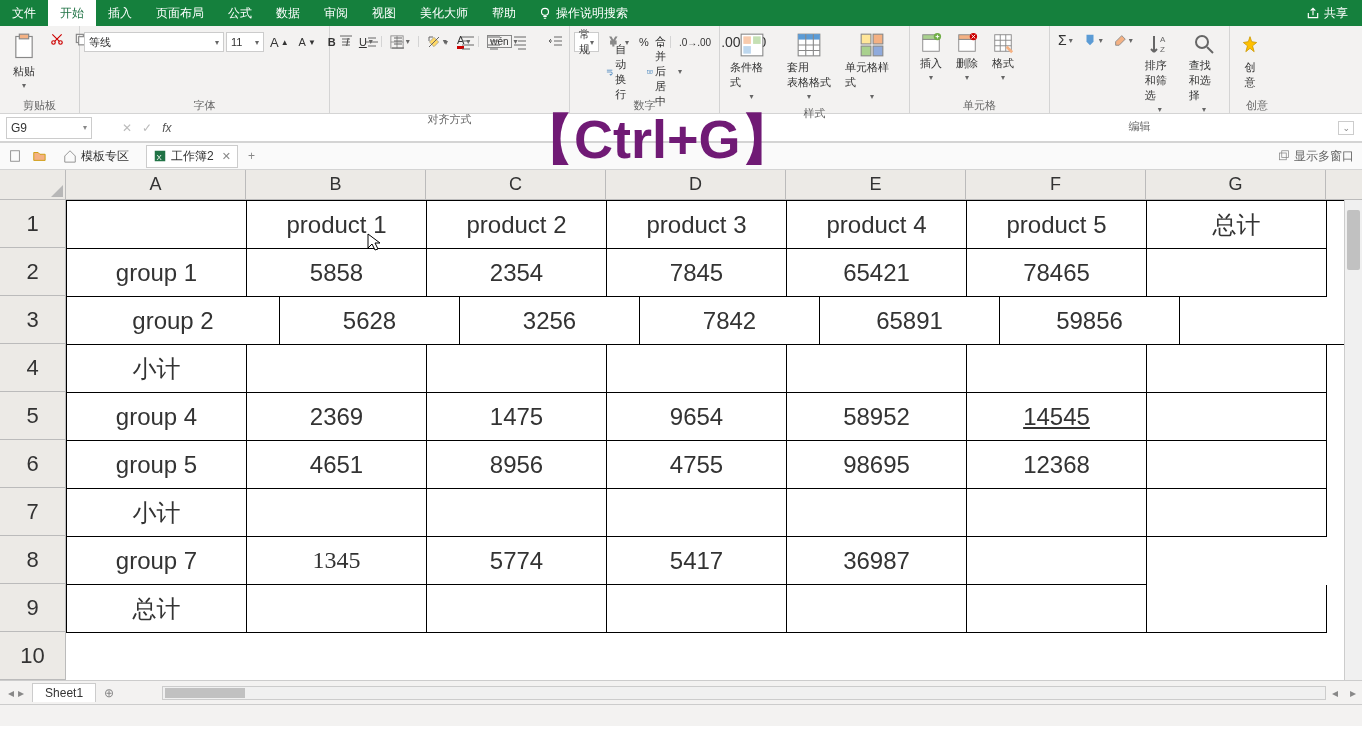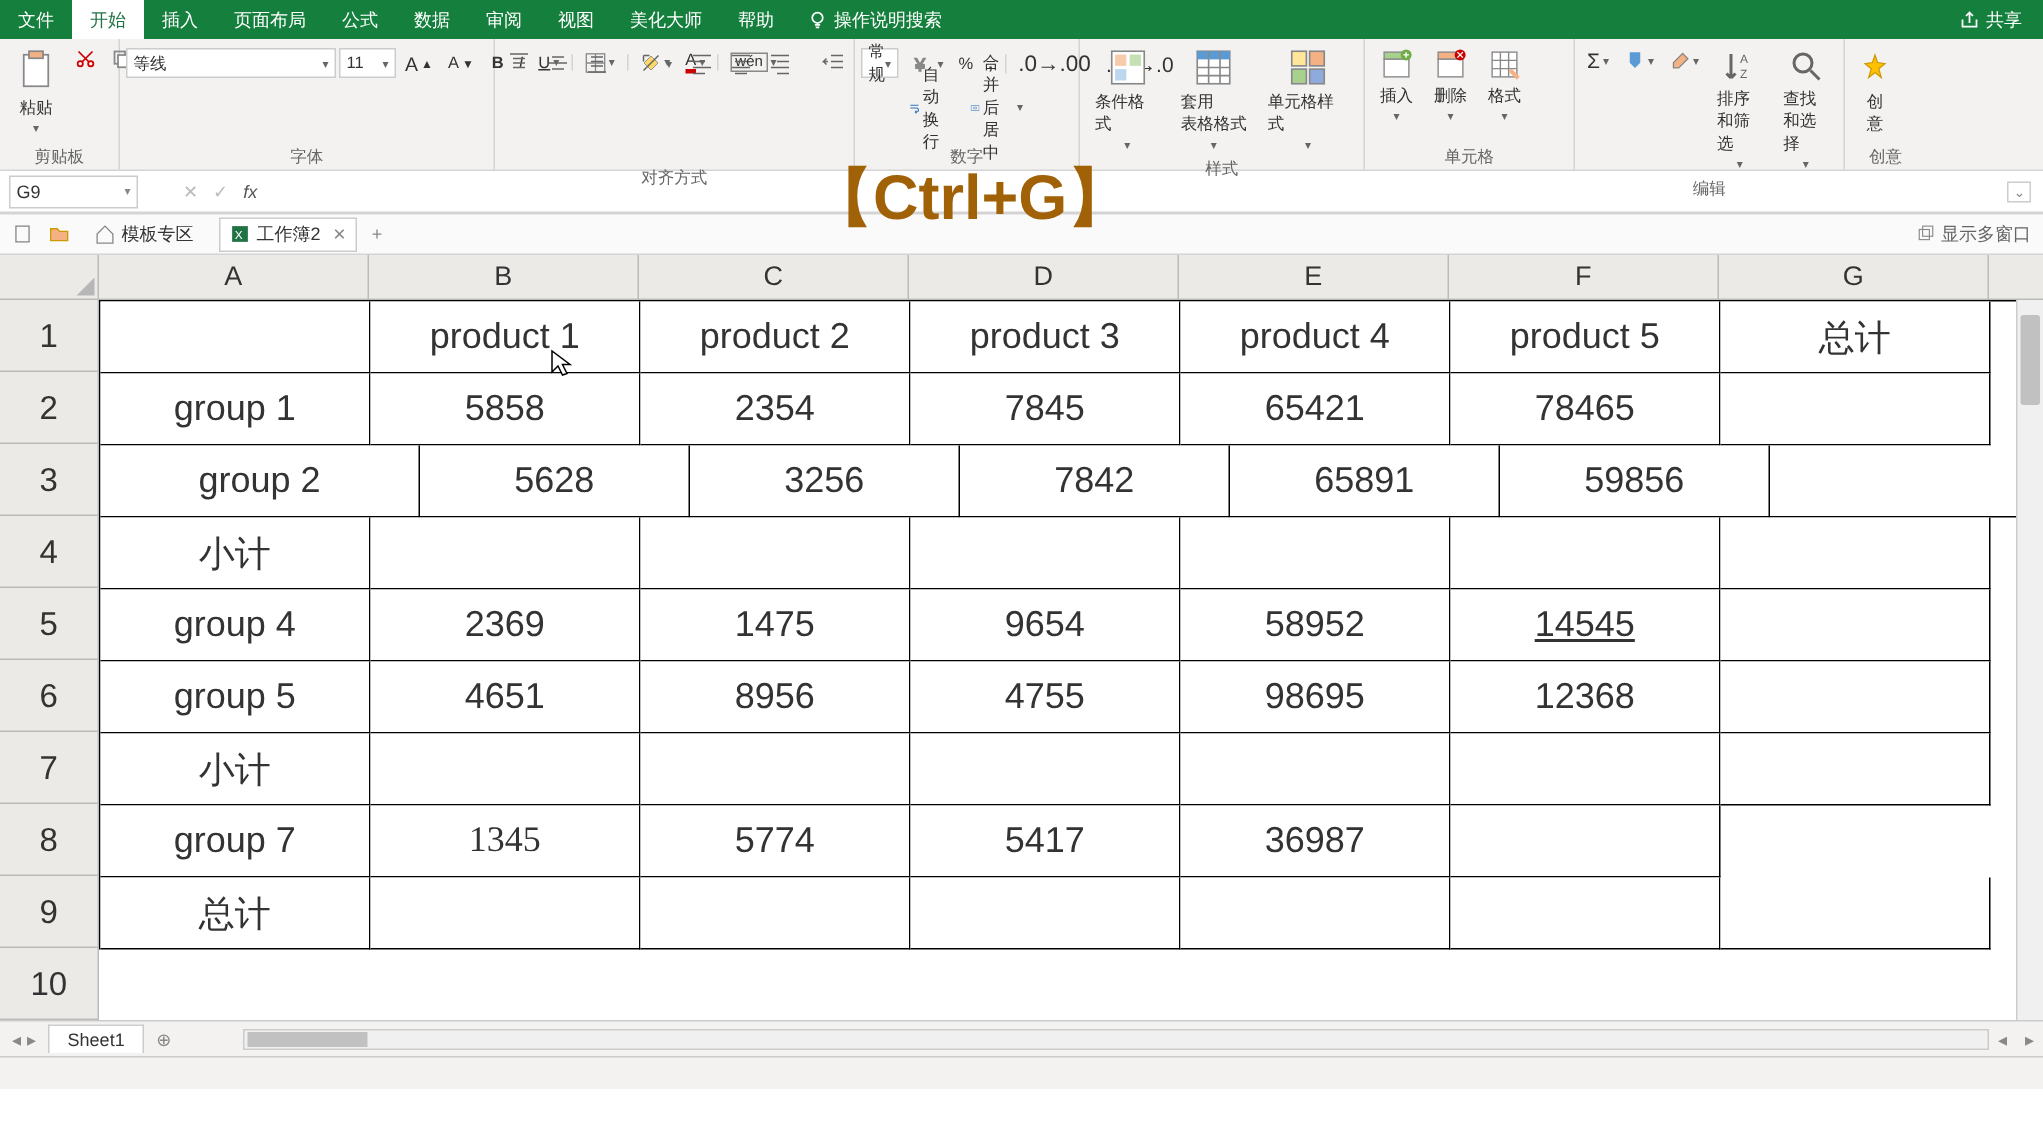--- a/index.html
+++ b/index.html
@@ -26,21 +26,21 @@
 .dd { font-size:8px; color:#666; }
 .sep { width:1px; background:#d4d4d4; margin:4px 2px; align-self:stretch;}
 svg { display:block; }
 
 
 .fbar { height: 28px; border-bottom:1px solid #d4d4d4; display:flex; align-items:center; position:relative;}
 .namebox { width:86px; height:22px; border:1px solid #ccc; margin-left:6px; display:flex; align-items:center; padding:0 4px; font-size:12px;}
 .namebox .dd2 { margin-left:auto; font-size:8px; color:#888;}
 .fbar .fxarea { display:flex; align-items:center; margin-left:30px; gap:10px;}
 .fbar .fx { font-style:italic; font-size:12px; color:#555;}
-.overlay { position:absolute; left:540px; top:-10px; font-size:42px; font-weight:700; color:#a16207;}
+.overlay { position:absolute; left:520px; top:-10px; font-size:54px; font-weight:700; color:#701a75;}
 .fbar .exp { margin-left:auto; margin-right:8px; font-size:9px; color:#888; border:1px solid #ccc; padding:1px 3px;}
 
 
 .tabstrip { height:28px; border-top:1px solid #d4d4d4; border-bottom:1px solid #d4d4d4; display:flex; align-items:center; padding:0 8px; gap:10px; background:#fafafa; font-size:12px;}
 .tabstrip .doc { display:flex; align-items:center; gap:4px; padding:2px 6px; border:1px solid transparent;}
 .tabstrip .doc.active { border:1px solid #ccc; background:#fff;}
 .tabstrip .close { color:#888; font-size:11px; margin-left:4px;}
 .tabstrip .multi { margin-left:auto; color:#666; display:flex; gap:4px; align-items:center;}
 
 
@@ -279,21 +279,21 @@
             <svg width="16" height="16" viewBox="0 0 16 16" stroke="#888" fill="none">
               <text x="3" y="12" font-size="12">¥</text>
             </svg>
             <span class="dd">▾</span>
           </div>
         <div class="btn">%</div>
         <div class="btn">
             <b>,</b>
           </div>
         <div class="sep"></div>
-        <div class="btn" style="font-size:15px">.0→.00</div>
+        <div class="btn" style="font-size:10px">.0→.00</div>
         <div class="btn" style="font-size:14px">.00→.0</div>
       </div>
     </div>
     <div class="label">数字</div>
   </div>
 
   <div class="rgroup" style="width:190px">
     <div class="body">
       <div class="big">
           <svg width="26" height="26" viewBox="0 0 24 24">

